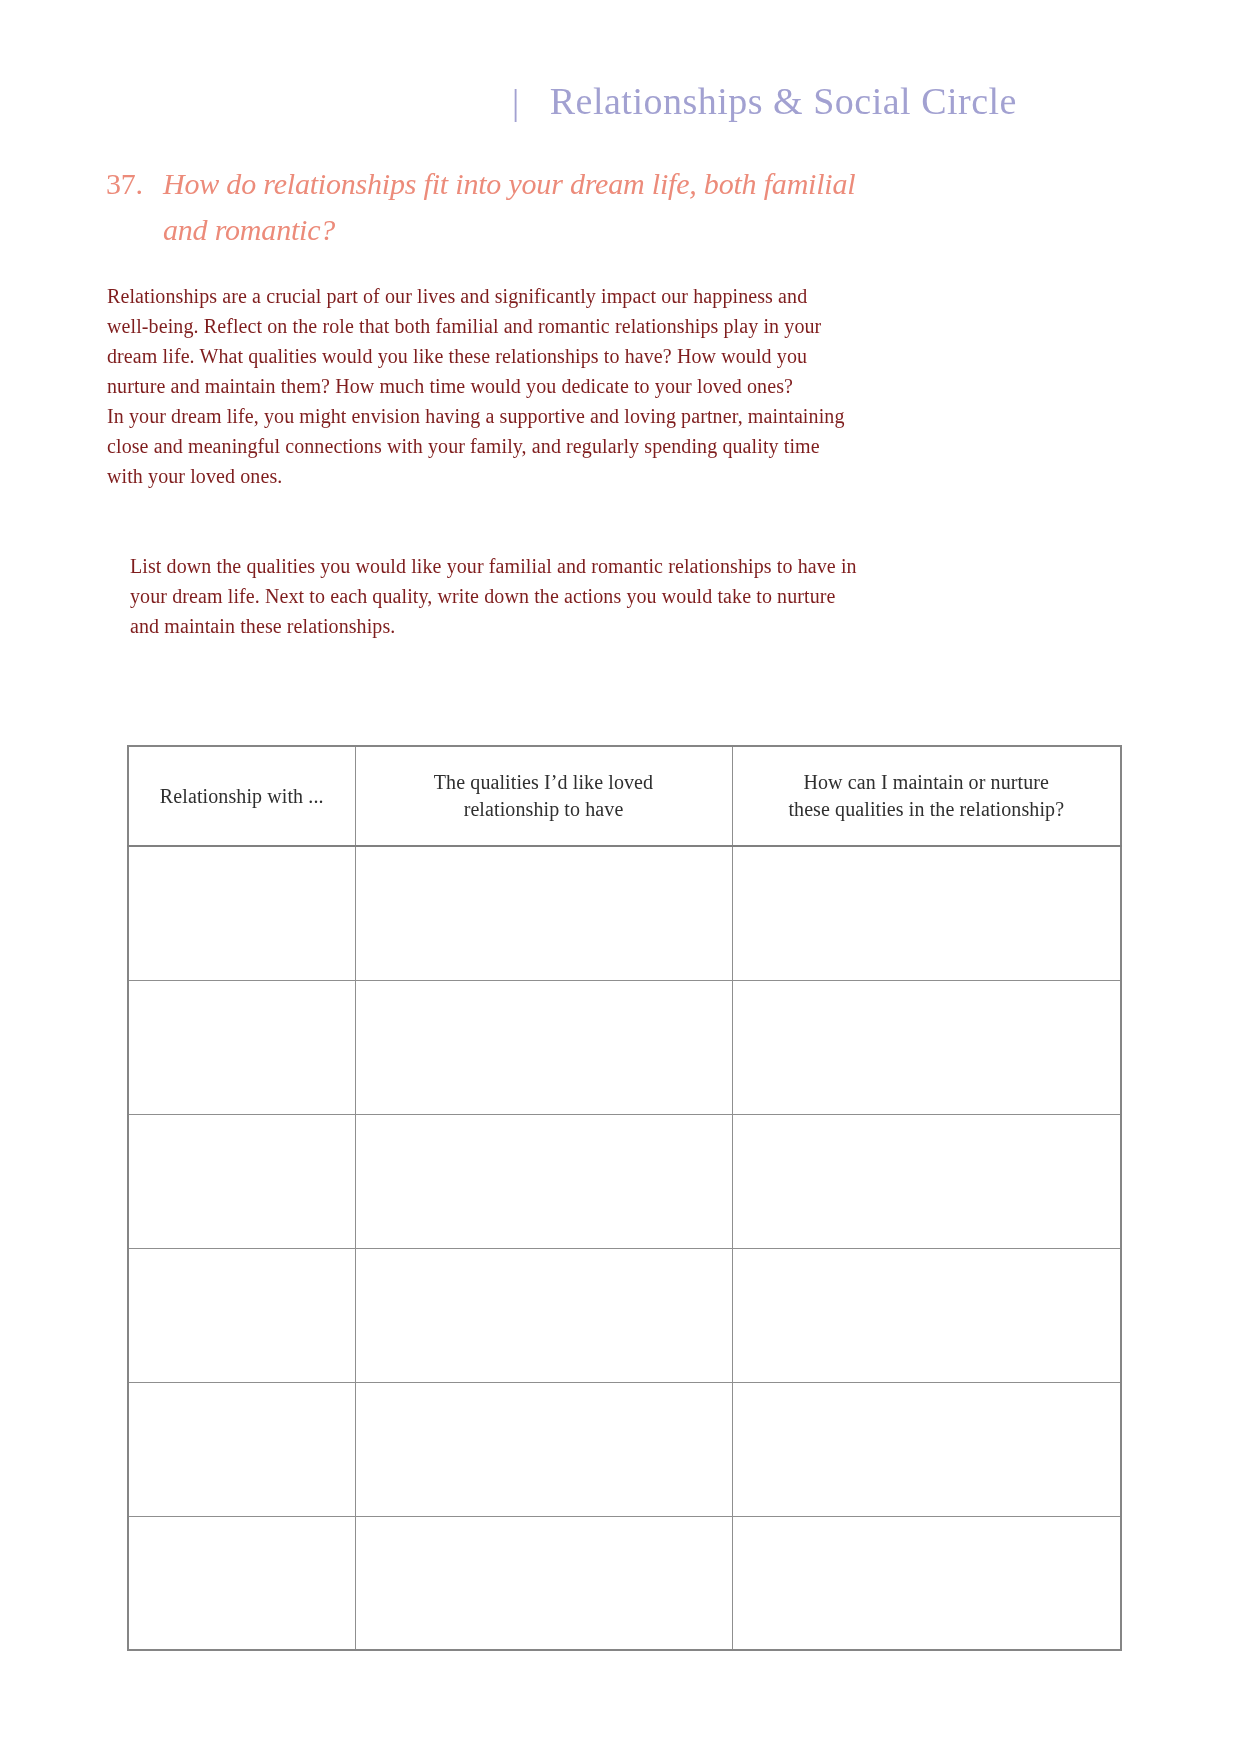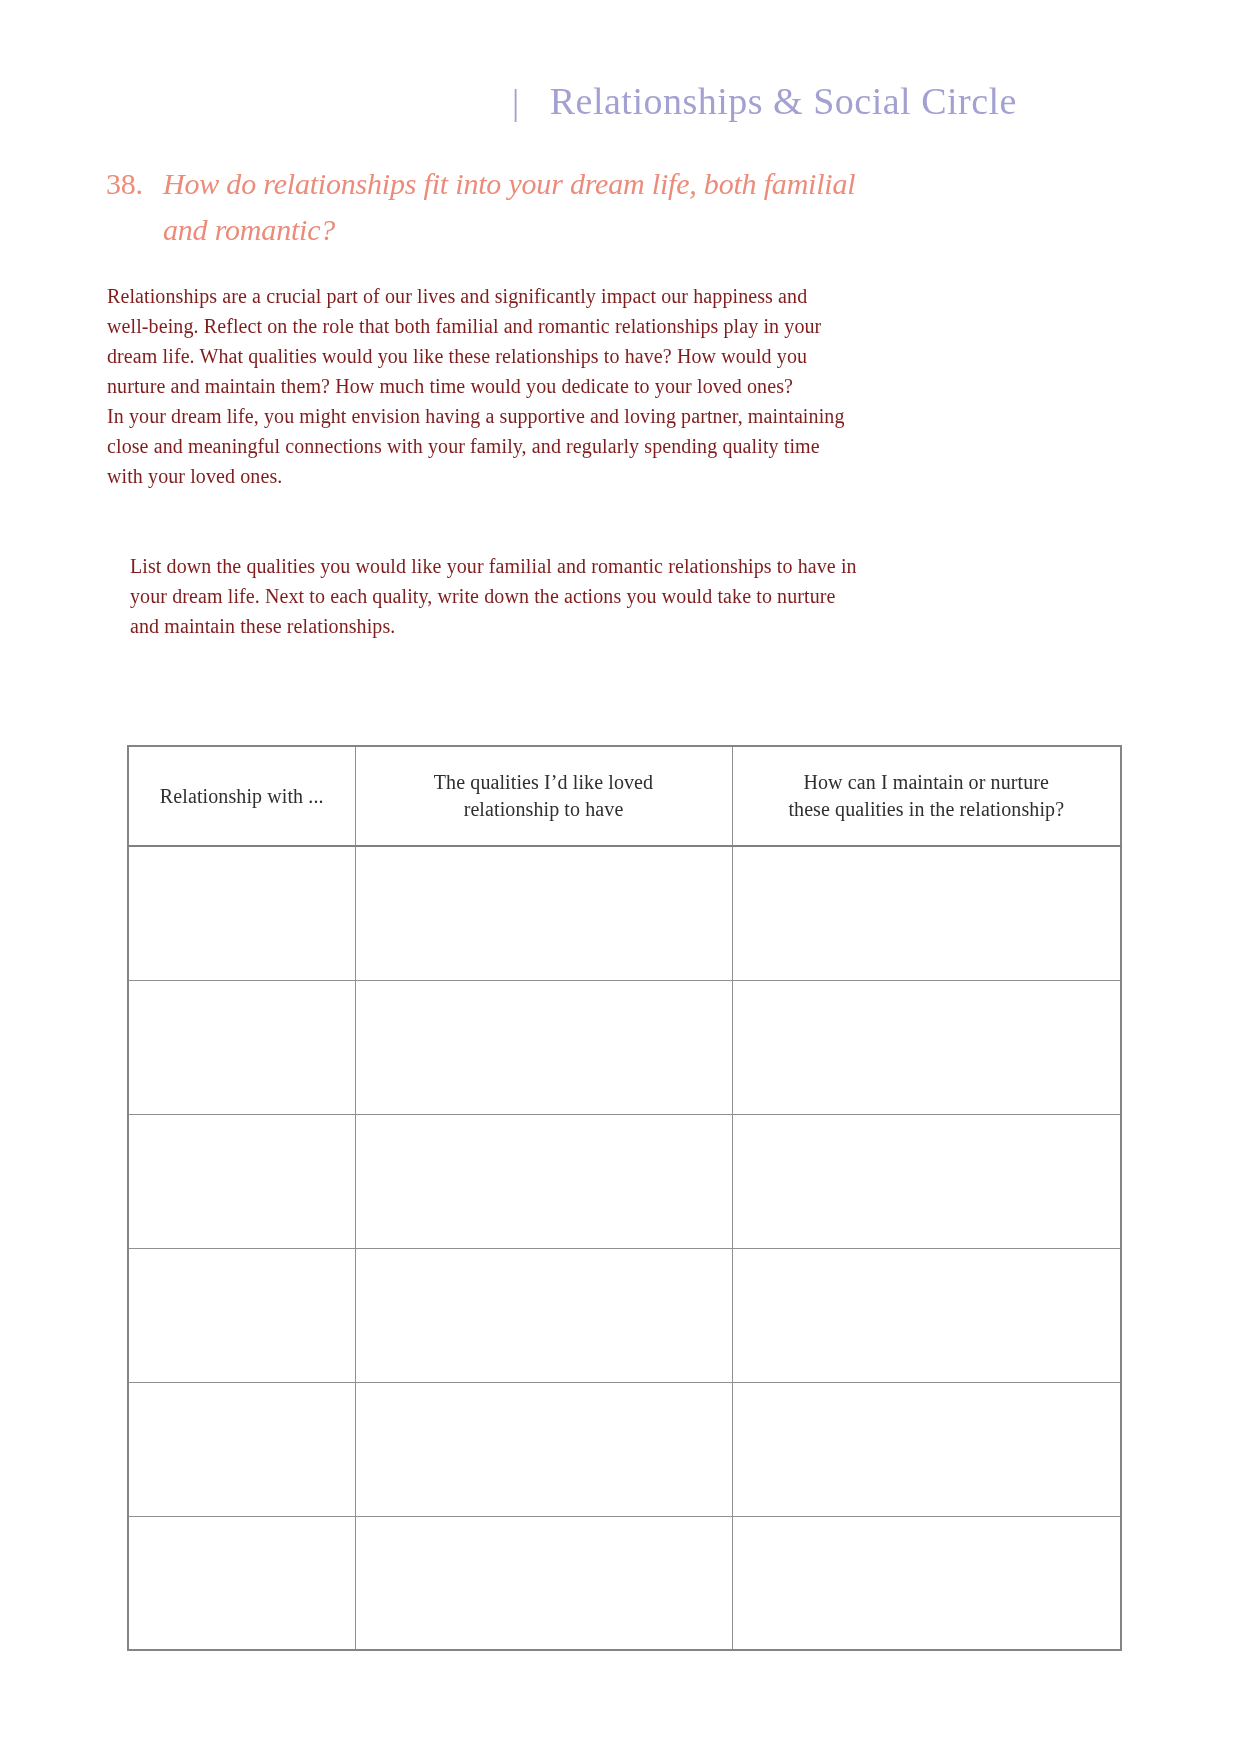--- a/index.html
+++ b/index.html
@@ -102,21 +102,21 @@
 </style>
 </head>
 <body>
 
 <div class="page-header">
   <span class="header-sep">|</span>
   <span class="header-title">Relationships &amp; Social Circle</span>
 </div>
 
 <div class="question">
-  <span class="q-num">38.</span>
+  <span class="q-num">37.</span>
   <span class="q-text">How do relationships fit into your dream life, both familial
 and romantic?</span>
 </div>
 
 <div class="para para-intro">Relationships are a crucial part of our lives and significantly impact our happiness and
 well-being. Reflect on the role that both familial and romantic relationships play in your
 dream life. What qualities would you like these relationships to have? How would you
 nurture and maintain them? How much time would you dedicate to your loved ones?
 In your dream life, you might envision having a supportive and loving partner, maintaining
 close and meaningful connections with your family, and regularly spending quality time

